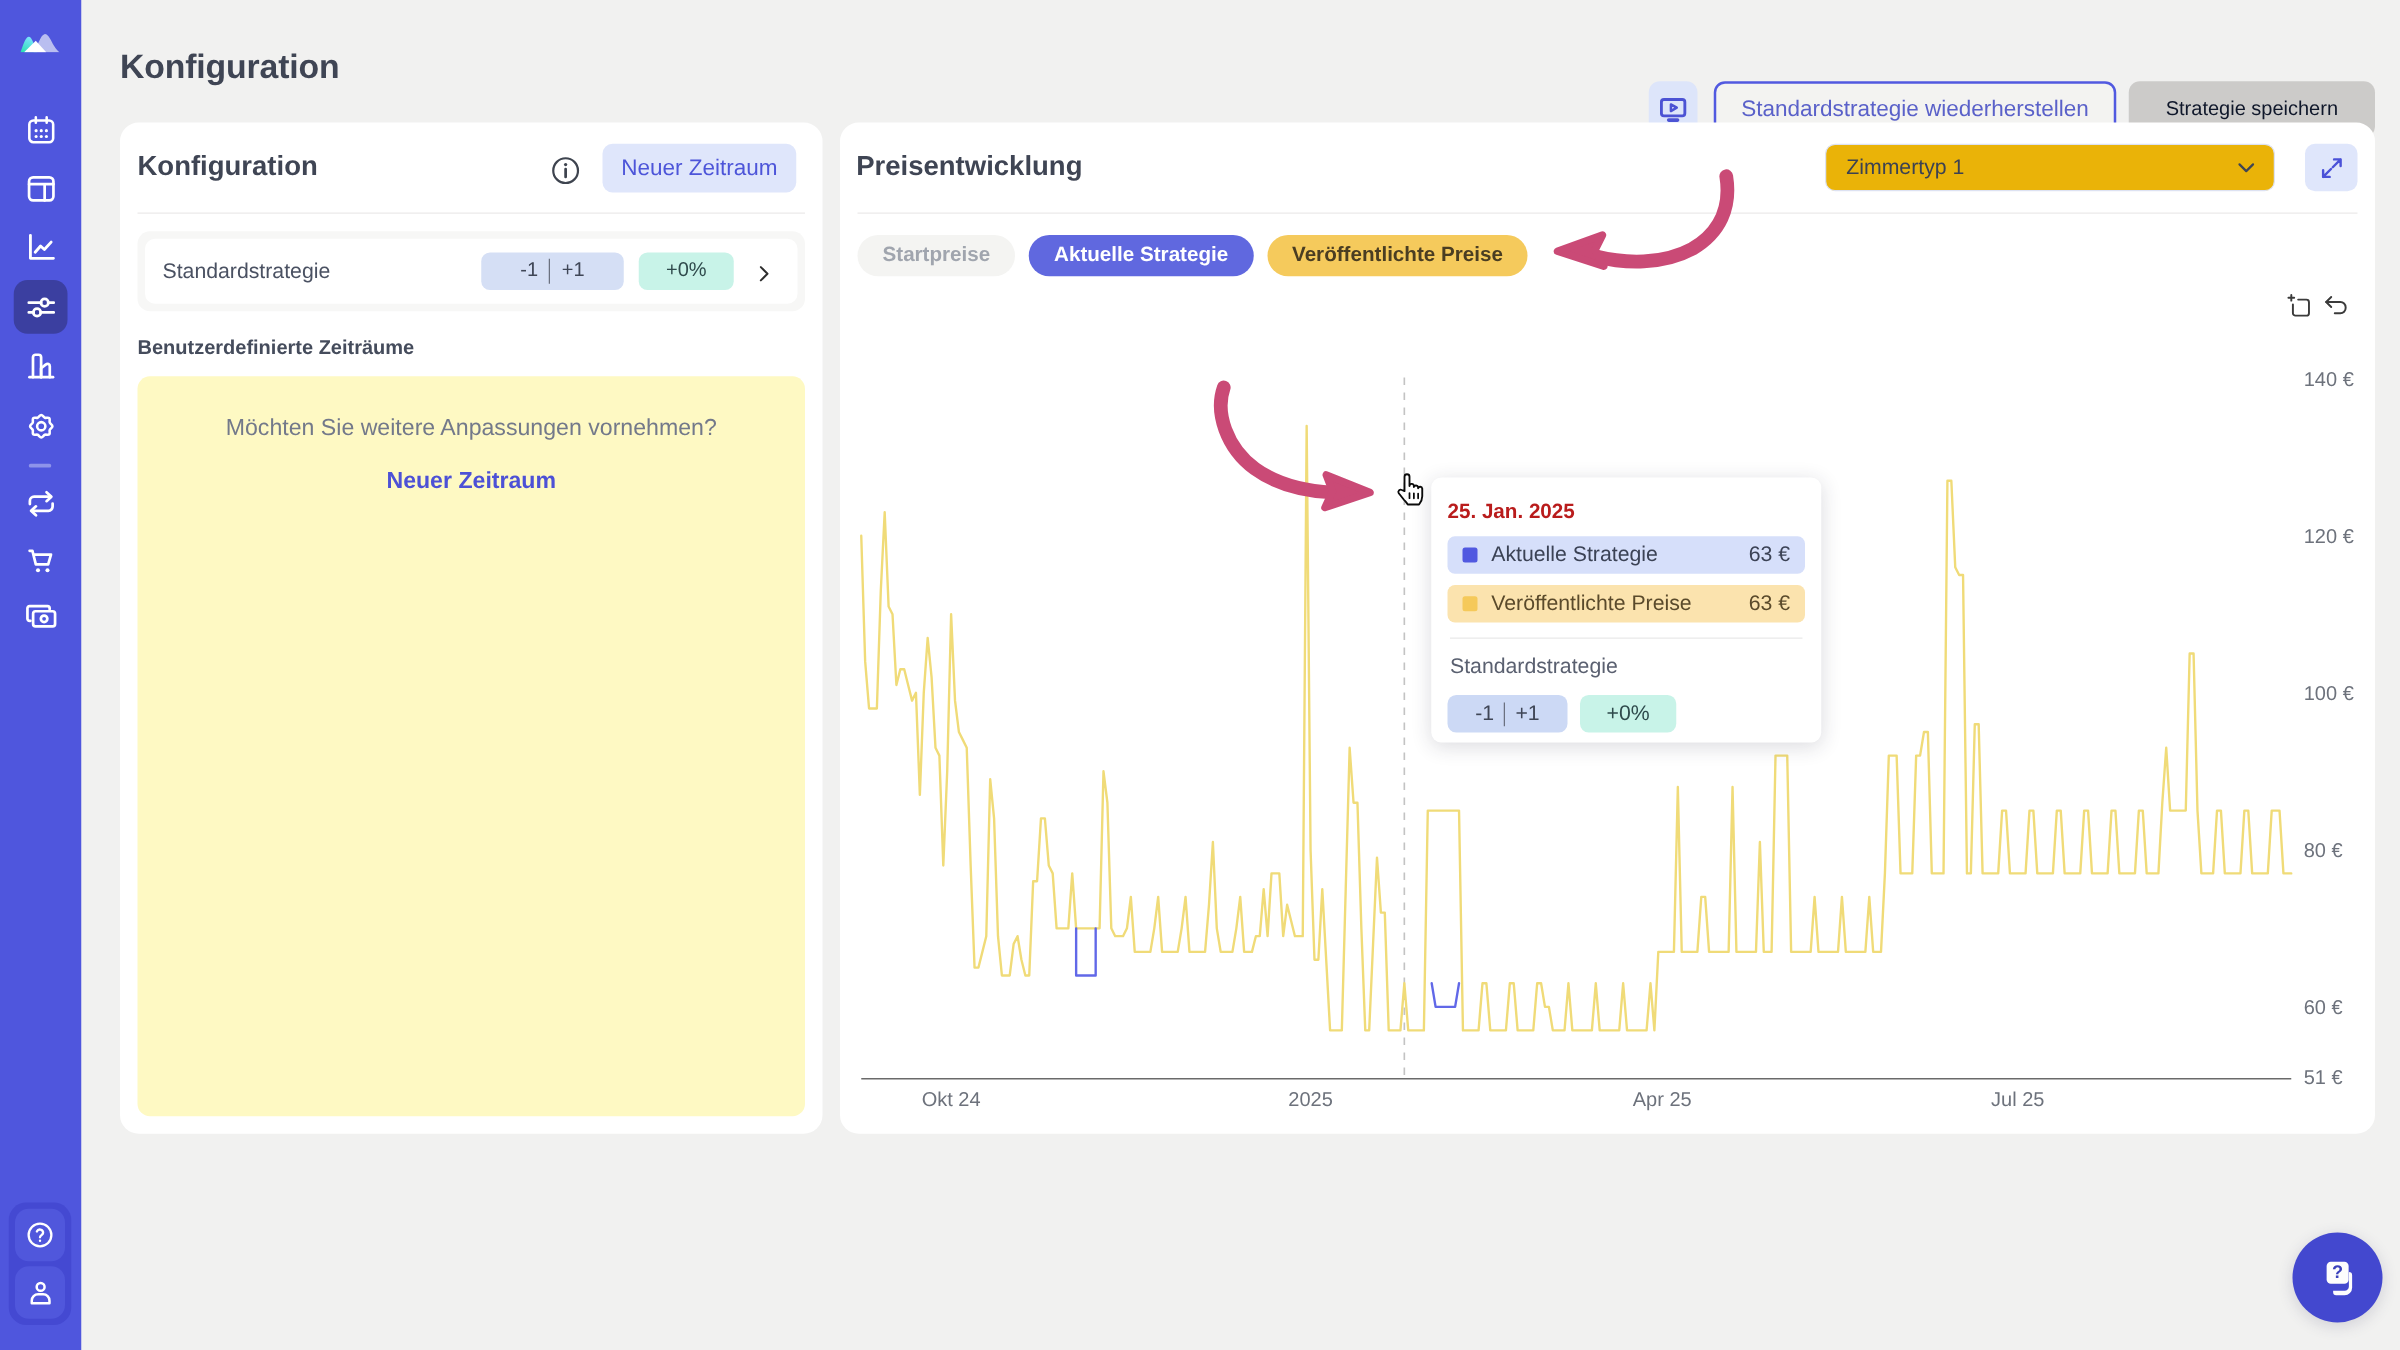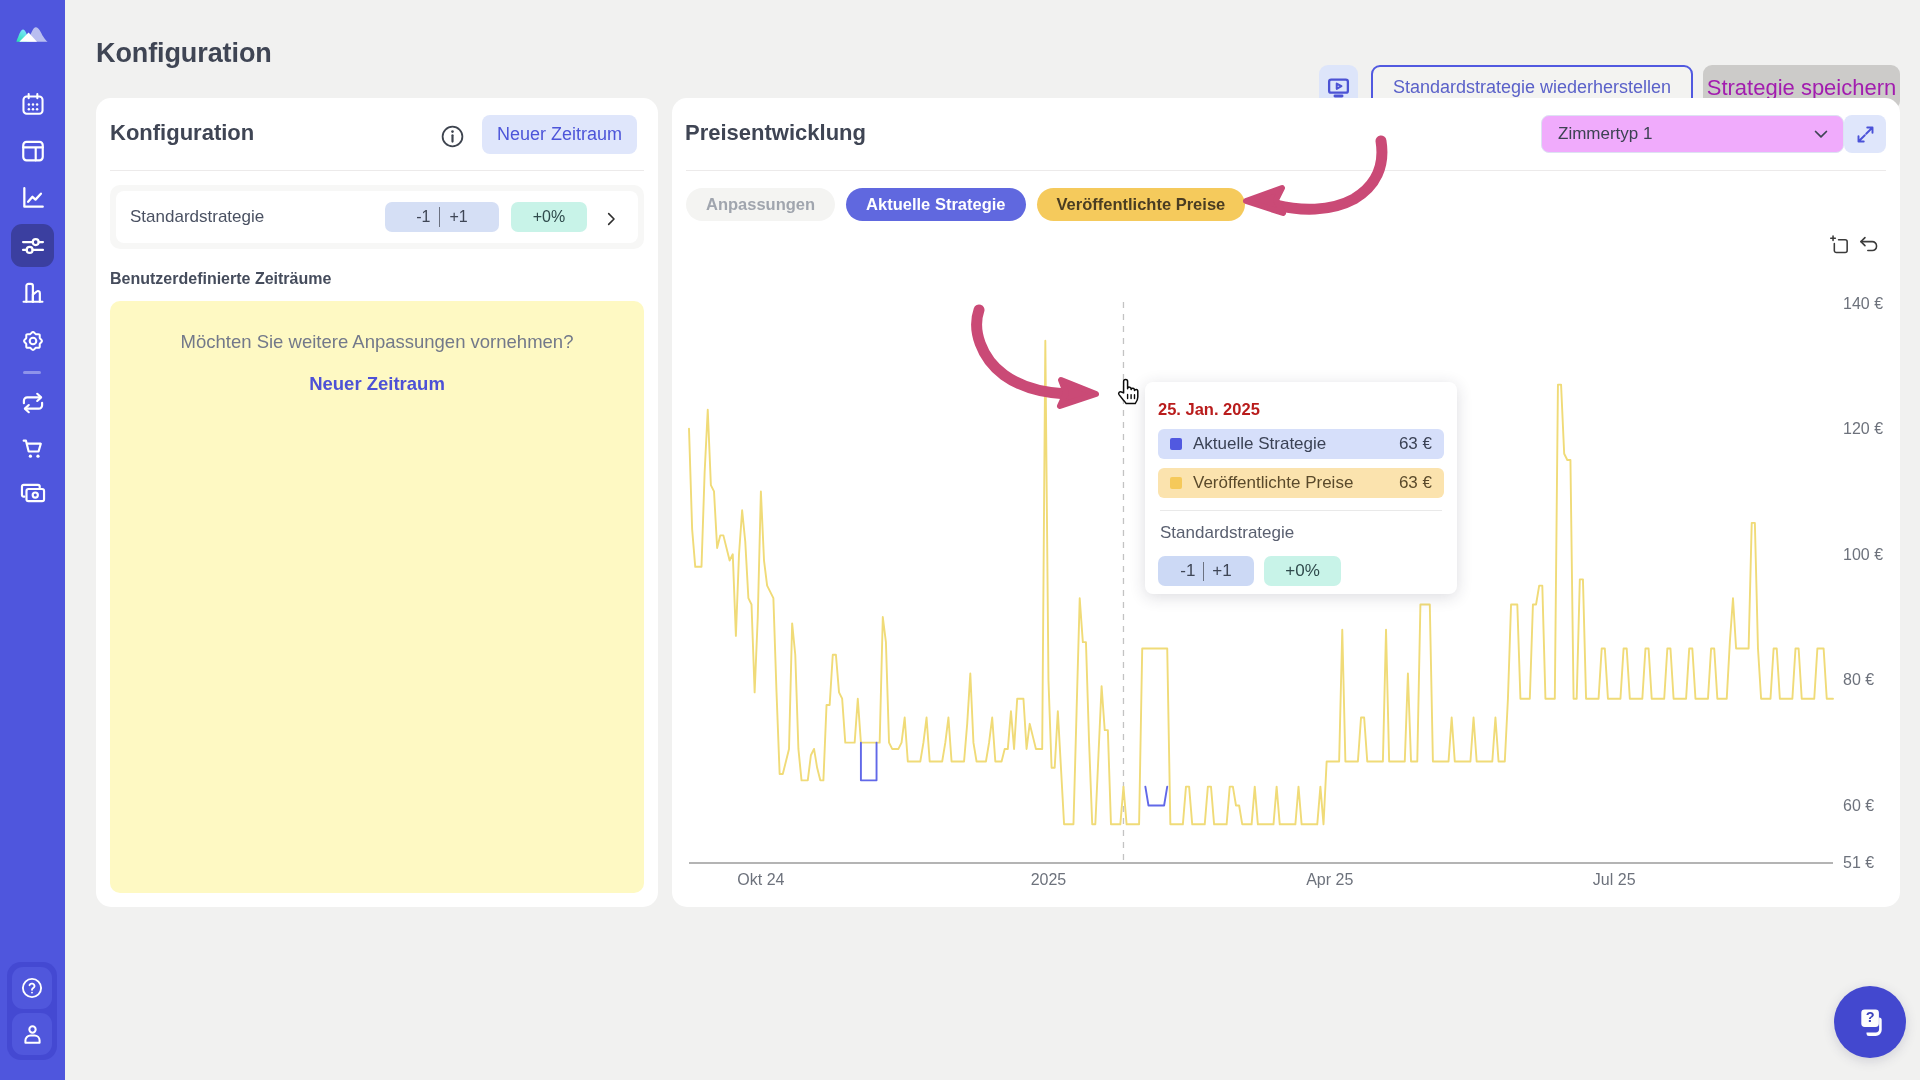--- a/index.html
+++ b/index.html
@@ -35,21 +35,21 @@
   .bottom-item { width: 40px; height: 42px; border-radius: 11px; background:#5057dc; display: flex; align-items: center; justify-content: center; }
   .bottom-item + .bottom-item { margin-top: 4px; }
 
   
   .page-title { position:absolute; left: 96px; top: 38px; font-size: 27px; font-weight: 700; color:#3f4554; letter-spacing:-0.1px;}
   .hdr-right { position:absolute; right: 20px; top: 25px; display:flex; align-items:center;margin-top:40px; }
   .video-btn { width: 39px; height: 45px; border-radius: 9px; background: #dde5fa; display:flex; align-items:center; justify-content:center; margin-right: 13px; }
   .btn-outline { height: 45px; width: 322px; border: 2px solid #5159e0; border-radius: 9px; color: #5a61c9;
                  background: #f3f3f1; font-size: 18px; font-weight: 400;
                  display:flex; align-items:center; justify-content:center; margin-right: 10px; }
-  .btn-disabled { height: 45px; width: 197px; border-radius: 9px; background: #cccbc9; color: #a21caf; font-size: 22px; font-weight:400;
+  .btn-disabled { height: 45px; width: 197px; border-radius: 9px; background: #cccbc9; color: #0f172a; font-size: 16px; font-weight:400;
                   display:flex; align-items:center; justify-content:center; }
 
   
   .card { position:absolute; background:#fff; border-radius: 15px; }
   .card-left { left: 96px; top: 98px; width: 562px; height: 809px; }
   .card-right { left: 672px; top: 98px; width: 1228px; height: 809px; text-align: right; }
 
   .ltitle { position:absolute; left:14px; top:22px; font-size: 22px; font-weight: 700; color:#3f4554; }
   .info-icon { position:absolute; left: 344px; top: 26px; display:flex; }
   .btn-soft { position:absolute; right:21px; top:17px; height: 39px; width: 155px; border-radius: 8px; background: #dfe6fb;
@@ -67,22 +67,22 @@
   .chev { margin-left: 16px; margin-right:5px; display:flex; padding-top:3px; }
 
   .subhead { position:absolute; left:14px; top: 172px; font-size: 16px; font-weight:700; color:#454c5c; }
   .empty-box { position:absolute; left:14px; right:14px; top: 203px; bottom: 14px; background:#fef9c3; border-radius: 10px; }
   .empty-q { position:absolute; left:0; right:0; top: 30px; text-align:center; font-size: 18.5px; color:#73798a; }
   .empty-link { position:absolute; left:0; right:0; top: 72px; text-align:center; font-size: 18.5px; font-weight: 700; color:#4d51d6; }
 
   
   .rtitle { position:absolute; left: 13px; top: 22px; font-size: 22px; font-weight:700; color:#3f4554; }
   .select {
-    position:absolute; right: 56px; top: 17px; width: 303px; height: 38px; border-radius: 8px;
-    background: #f0abfc; border: 1px solid #dde2f2; display:flex; align-items:center; padding: 0 12px 0 16px;
+    position:absolute; right: 80px; top: 17px; width: 360px; height: 38px; border-radius: 8px;
+    background: #eab308; border: 1px solid #dde2f2; display:flex; align-items:center; padding: 0 12px 0 16px;
     font-size: 17px; color:#3c4252;
   }
   .select .caret { margin-left:auto; display:flex; }
   .expand-btn { position:absolute; right: 14px; top: 17px; width: 42px; height: 38px; border-radius: 8px; background:#dfe6fb;
                 display:flex; align-items:center; justify-content:center; }
   .rdivider { position:absolute; left:14px; right:14px; top: 72px; height:1px; background:#eceaea; }
   .legend { position:absolute; left: 14px; top: 90px; display:flex; gap: 11px; }
   .lg { height: 33px; border-radius: 17px; display:flex; align-items:center; padding: 0 20px; font-size: 16.5px; font-weight:600; }
   .lg-off { background: #f4f4f2; color: #a0a5ae; font-weight:600; }
   .lg-blue { background: #6068df; color: #fff; font-weight:600; }
@@ -282,21 +282,21 @@
     </div>
     <div class="expand-btn">
       <svg width="21" height="21" viewBox="0 0 24 24" fill="none" stroke="#4b52d8" stroke-width="2.2" stroke-linecap="round" stroke-linejoin="round">
         <path d="M14 4h6v6M20 4l-7.2 7.2"></path>
         <path d="M10 20H4v-6M4 20l7.2-7.2"></path>
       </svg>
     </div>
     <div class="rdivider"></div>
 
     <div class="legend">
-      <div class="lg lg-off">Anpassungen</div>
+      <div class="lg lg-off">Startpreise</div>
       <div class="lg lg-blue">Aktuelle Strategie</div>
       <div class="lg lg-amber">Veröffentlichte Preise</div>
     </div>
 
     <div class="chart-tools">
       <span>
         <svg width="22" height="22" viewBox="0 0 24 24" fill="none" stroke="#3b3b3b" stroke-width="1.7" stroke-linecap="round" stroke-linejoin="round">
           <path d="M3 4.6h5M5.5 2.1v5"></path>
           <path d="M11.5 6.2h7.2a2.2 2.2 0 012.2 2.2v9.6a2.2 2.2 0 01-2.2 2.2H9.1a2.2 2.2 0 01-2.2-2.2v-7.6"></path>
         </svg>

